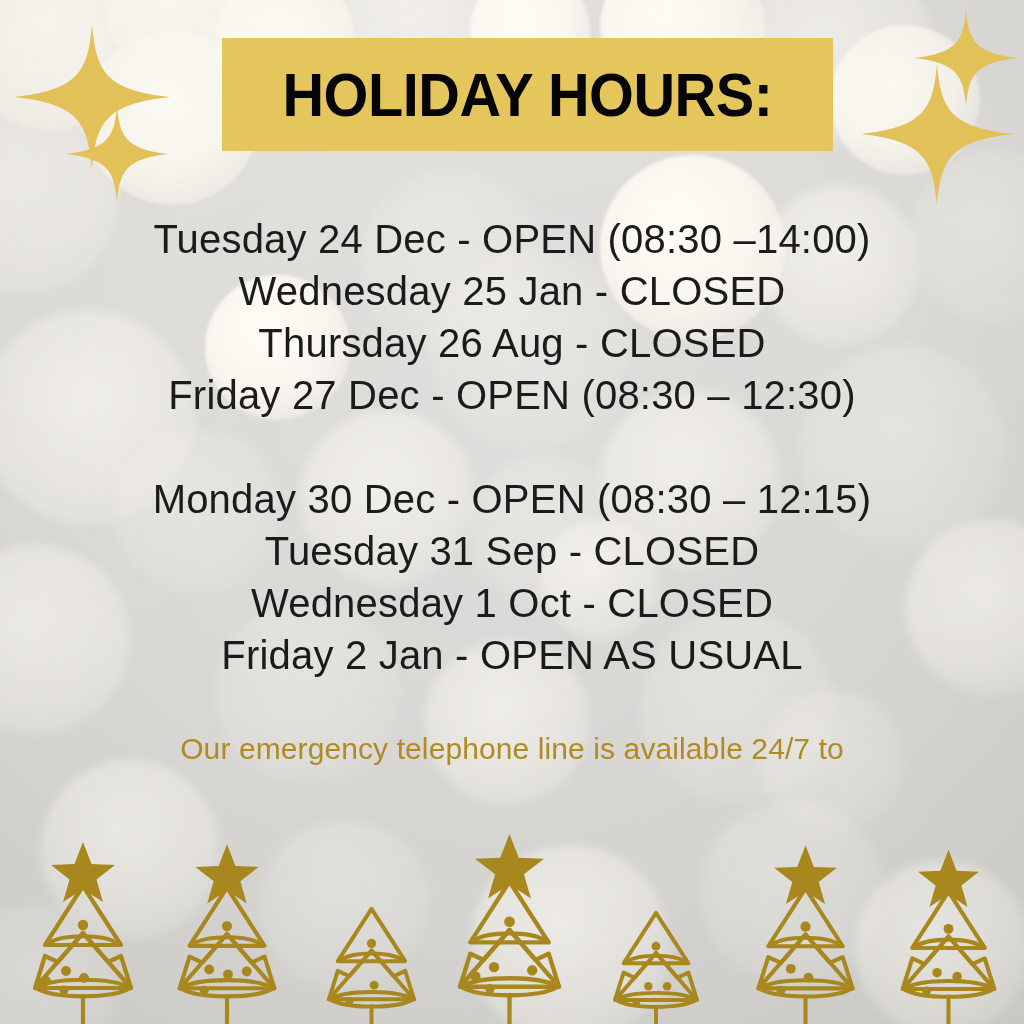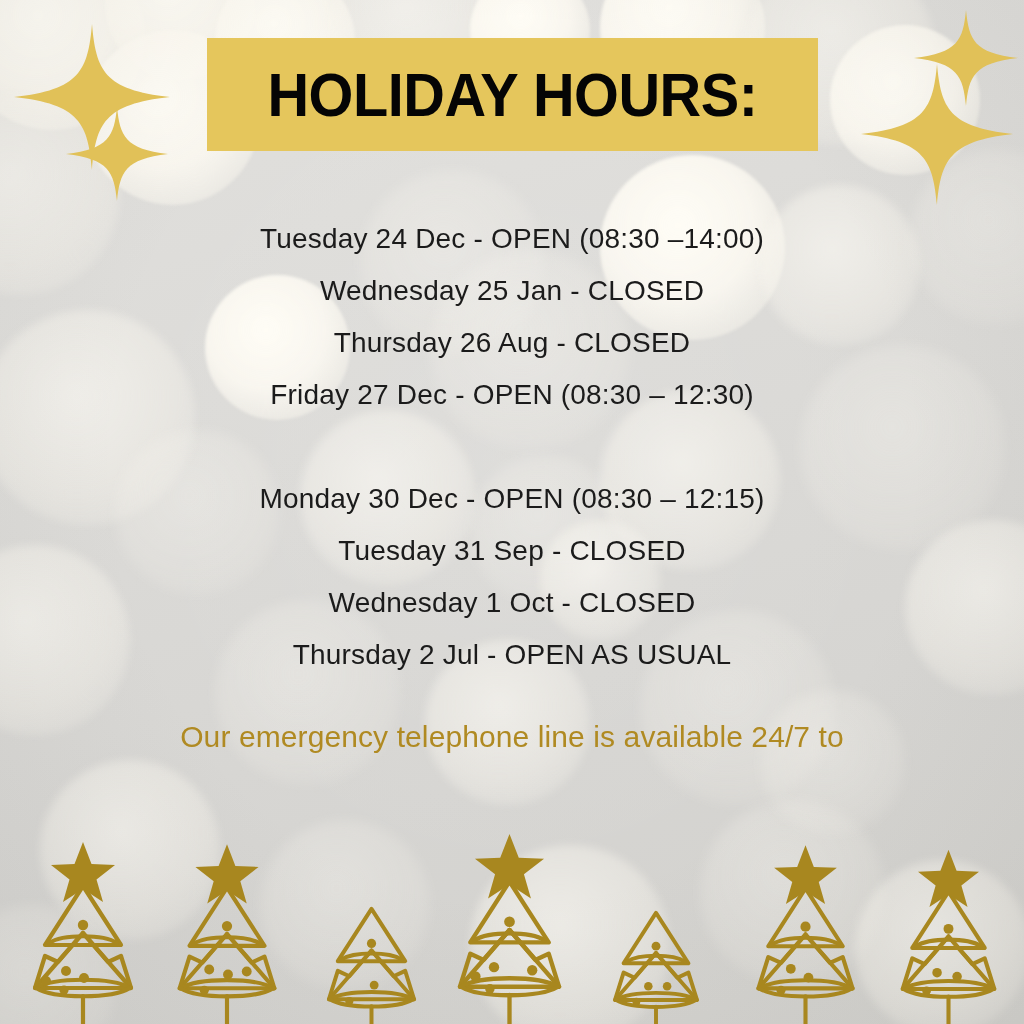--- a/index.html
+++ b/index.html
@@ -50,42 +50,42 @@
       rgba(255,255,255,0) 55%,
       rgba(120,120,115,0.10) 100%);
   }
 
   
   .sparkle { position:absolute; pointer-events:none; }
 
   
   #banner {
     position:absolute;
-    left:207px; top:38px;
+    left:222px; top:38px;
     width:611px; height:113px;
     background:#e5c65c;
     display:flex; align-items:center; justify-content:center;
   }
   #banner-text {
     font-family:"Liberation Sans", sans-serif;
     font-weight:bold;
     font-size:62px;
     letter-spacing:-0.5px;
     color:#050505;
     transform:scaleX(0.93);
     white-space:nowrap;
     line-height:1;
   }
 
   
   #hours { position:absolute; left:0; top:213px; width:1024px; }
   .hours-group { width:100%; }
   .hours-line {
     text-align:center;
-    font-size:28px;
+    font-size:40px;
     line-height:52px;
     color:#1b1b1b;
     font-family:"Liberation Sans", sans-serif;
     font-weight:400;
     letter-spacing:0.2px;
     white-space:nowrap;
   }
   .group-gap { height:52px; }
 
   
@@ -93,21 +93,21 @@
     position:absolute;
     left:90px; top:712px;
     width:844px;
     text-align:center;
     color:#b08a22;
     font-size:30px;
     line-height:49px;
     font-family:"Liberation Sans", sans-serif;
     letter-spacing:0.1px;
   }
-  .note-line { white-space:nowrap; }
+  .note-line { white-space:nowrap;margin-top:12px; }
 
   
   #tree-row { position:absolute; left:0; bottom:0; width:1024px; height:200px; }
   .tree { position:absolute; bottom:0; }
 </style>
 </head>
 <body>
 
 <div id="poster">
 
@@ -172,21 +172,21 @@
       <div class="hours-line">Tuesday 24 Dec - OPEN (08:30 –14:00)</div>
       <div class="hours-line">Wednesday 25 Jan - CLOSED</div>
       <div class="hours-line">Thursday 26 Aug - CLOSED</div>
       <div class="hours-line">Friday 27 Dec - OPEN (08:30 – 12:30)</div>
     </div>
     <div class="group-gap"></div>
     <div class="hours-group">
       <div class="hours-line">Monday 30 Dec - OPEN (08:30 – 12:15)</div>
       <div class="hours-line">Tuesday 31 Sep - CLOSED</div>
       <div class="hours-line">Wednesday 1 Oct - CLOSED</div>
-      <div class="hours-line">Thursday 2 Jul - OPEN AS USUAL</div>
+      <div class="hours-line">Friday 2 Jan - OPEN AS USUAL</div>
     </div>
   </div>
 
   <div id="note">
     <div class="note-line">Our emergency telephone line is available 24/7 to</div>
   </div>
 
   <div id="tree-row">
 
     <svg class="tree" style="left:8px; bottom:-4px;" width="150" height="190" viewBox="0 0 150 190">

